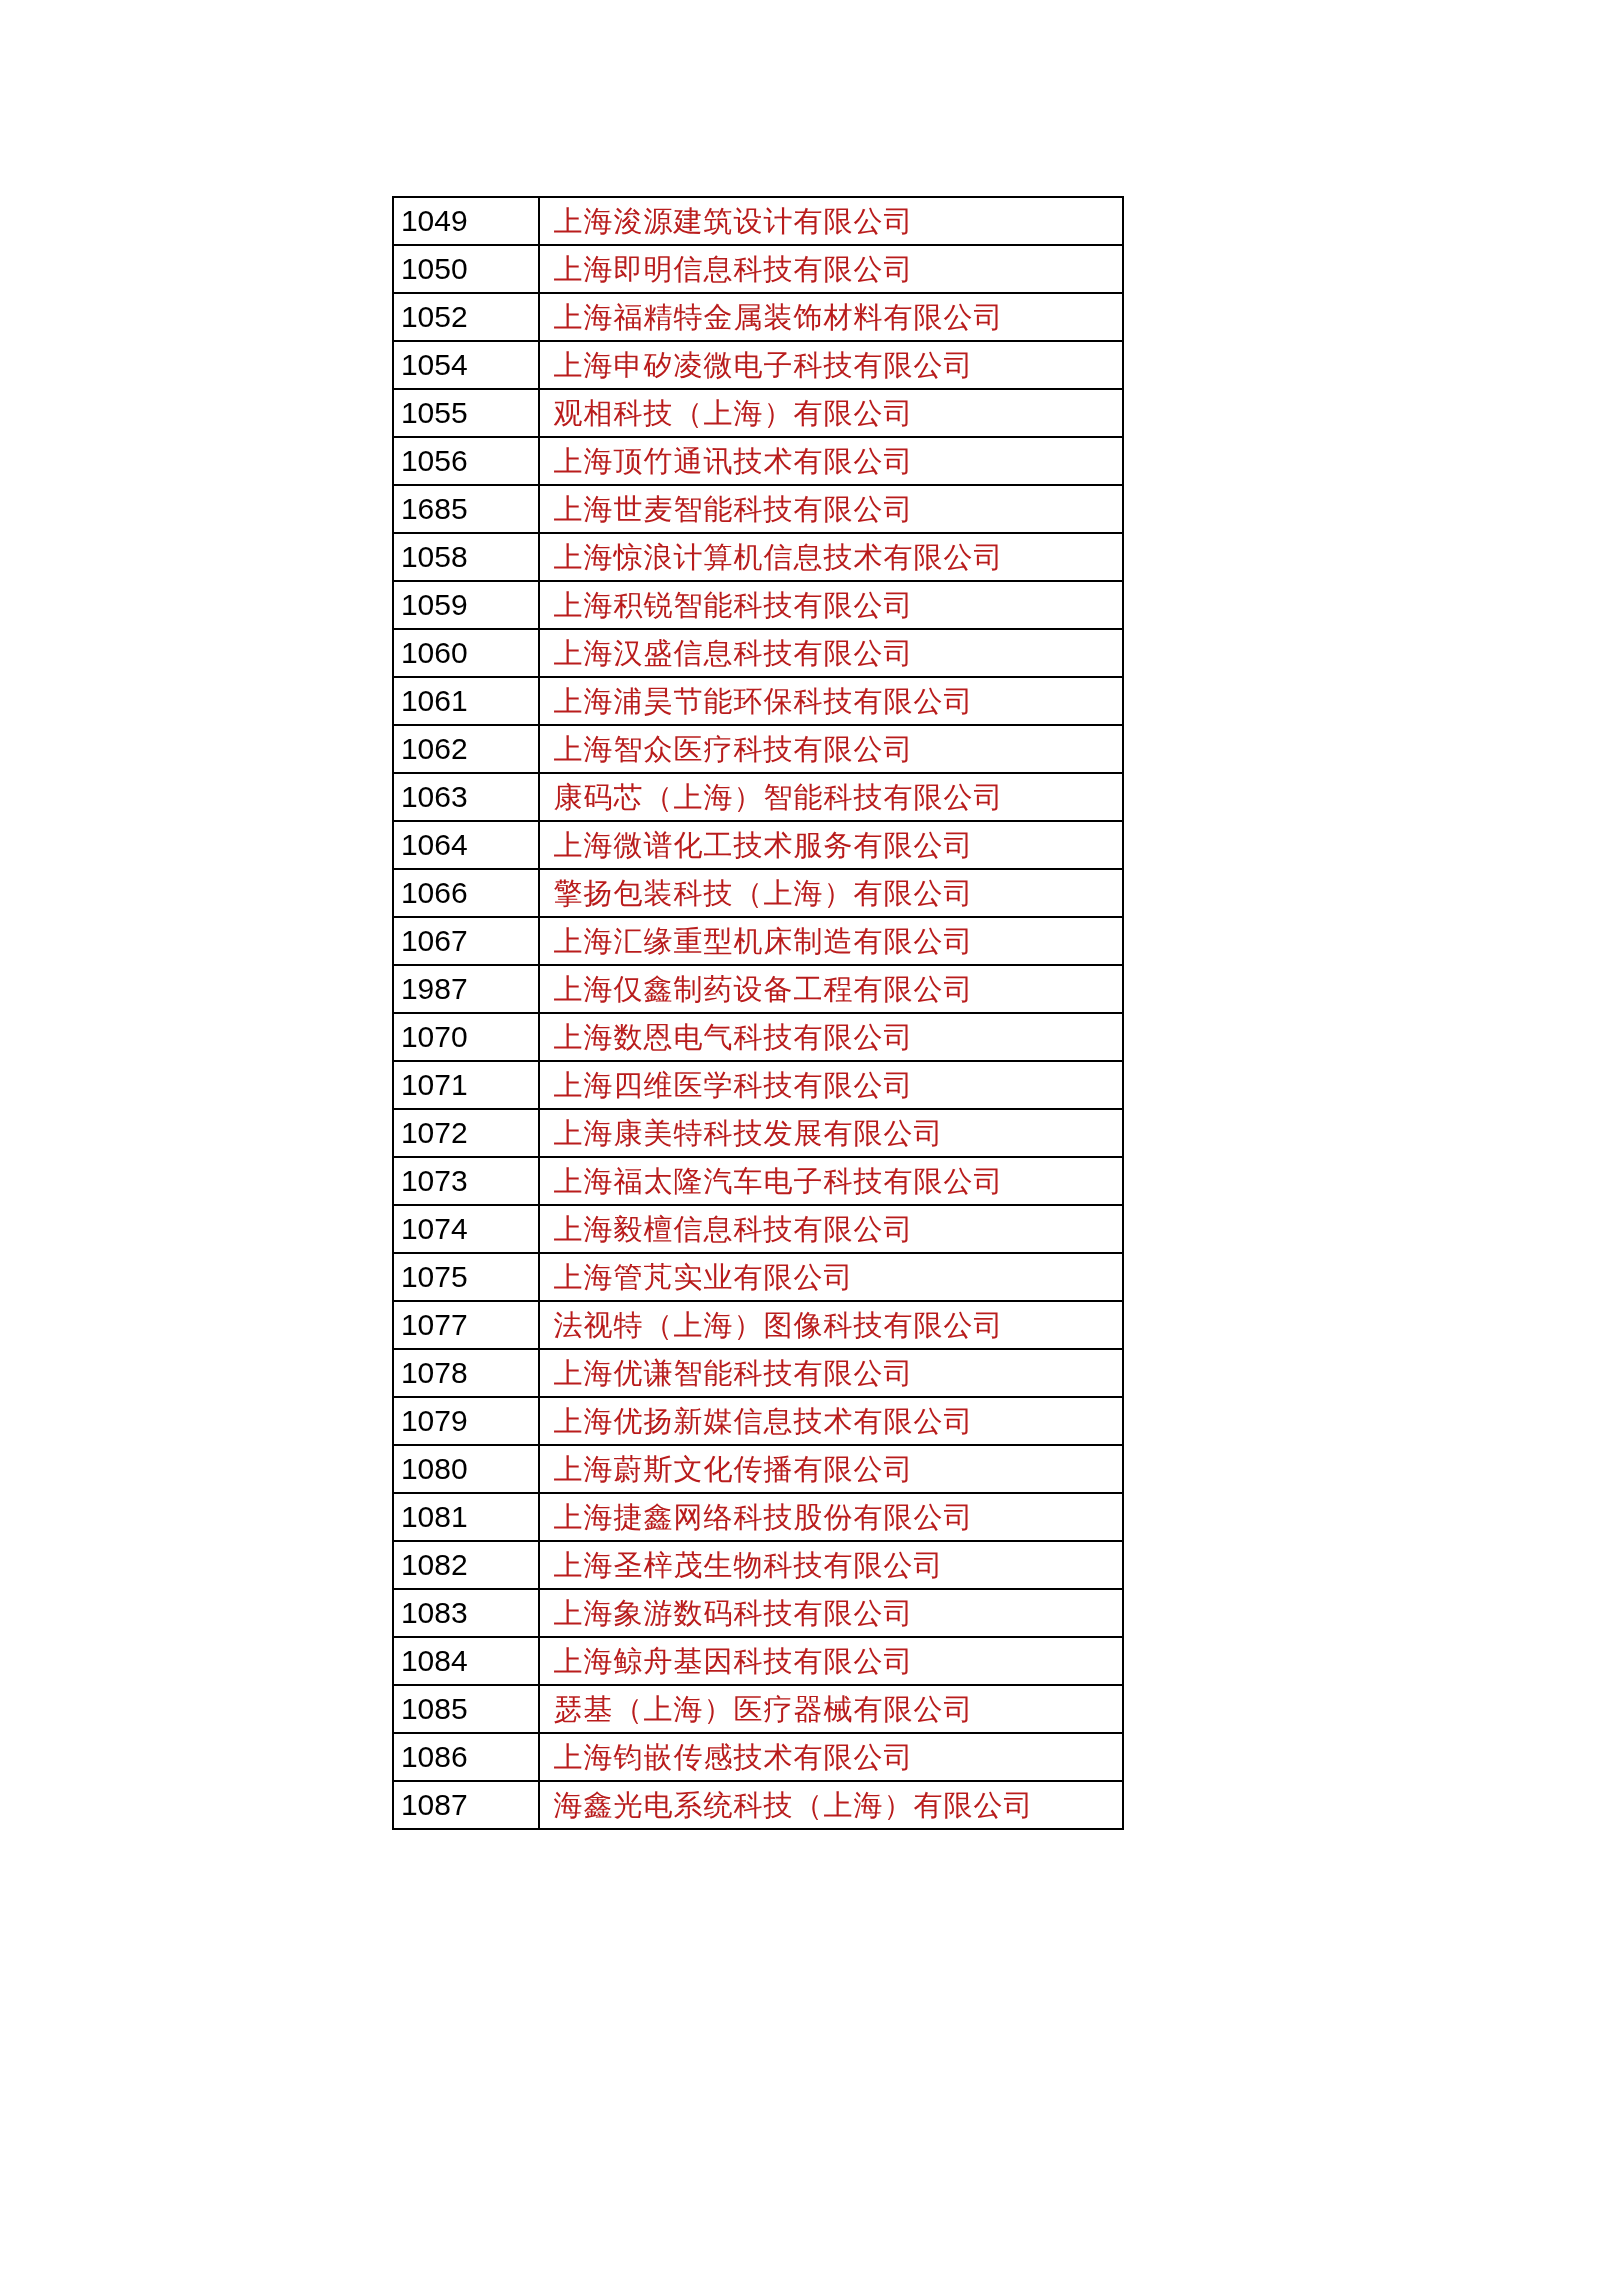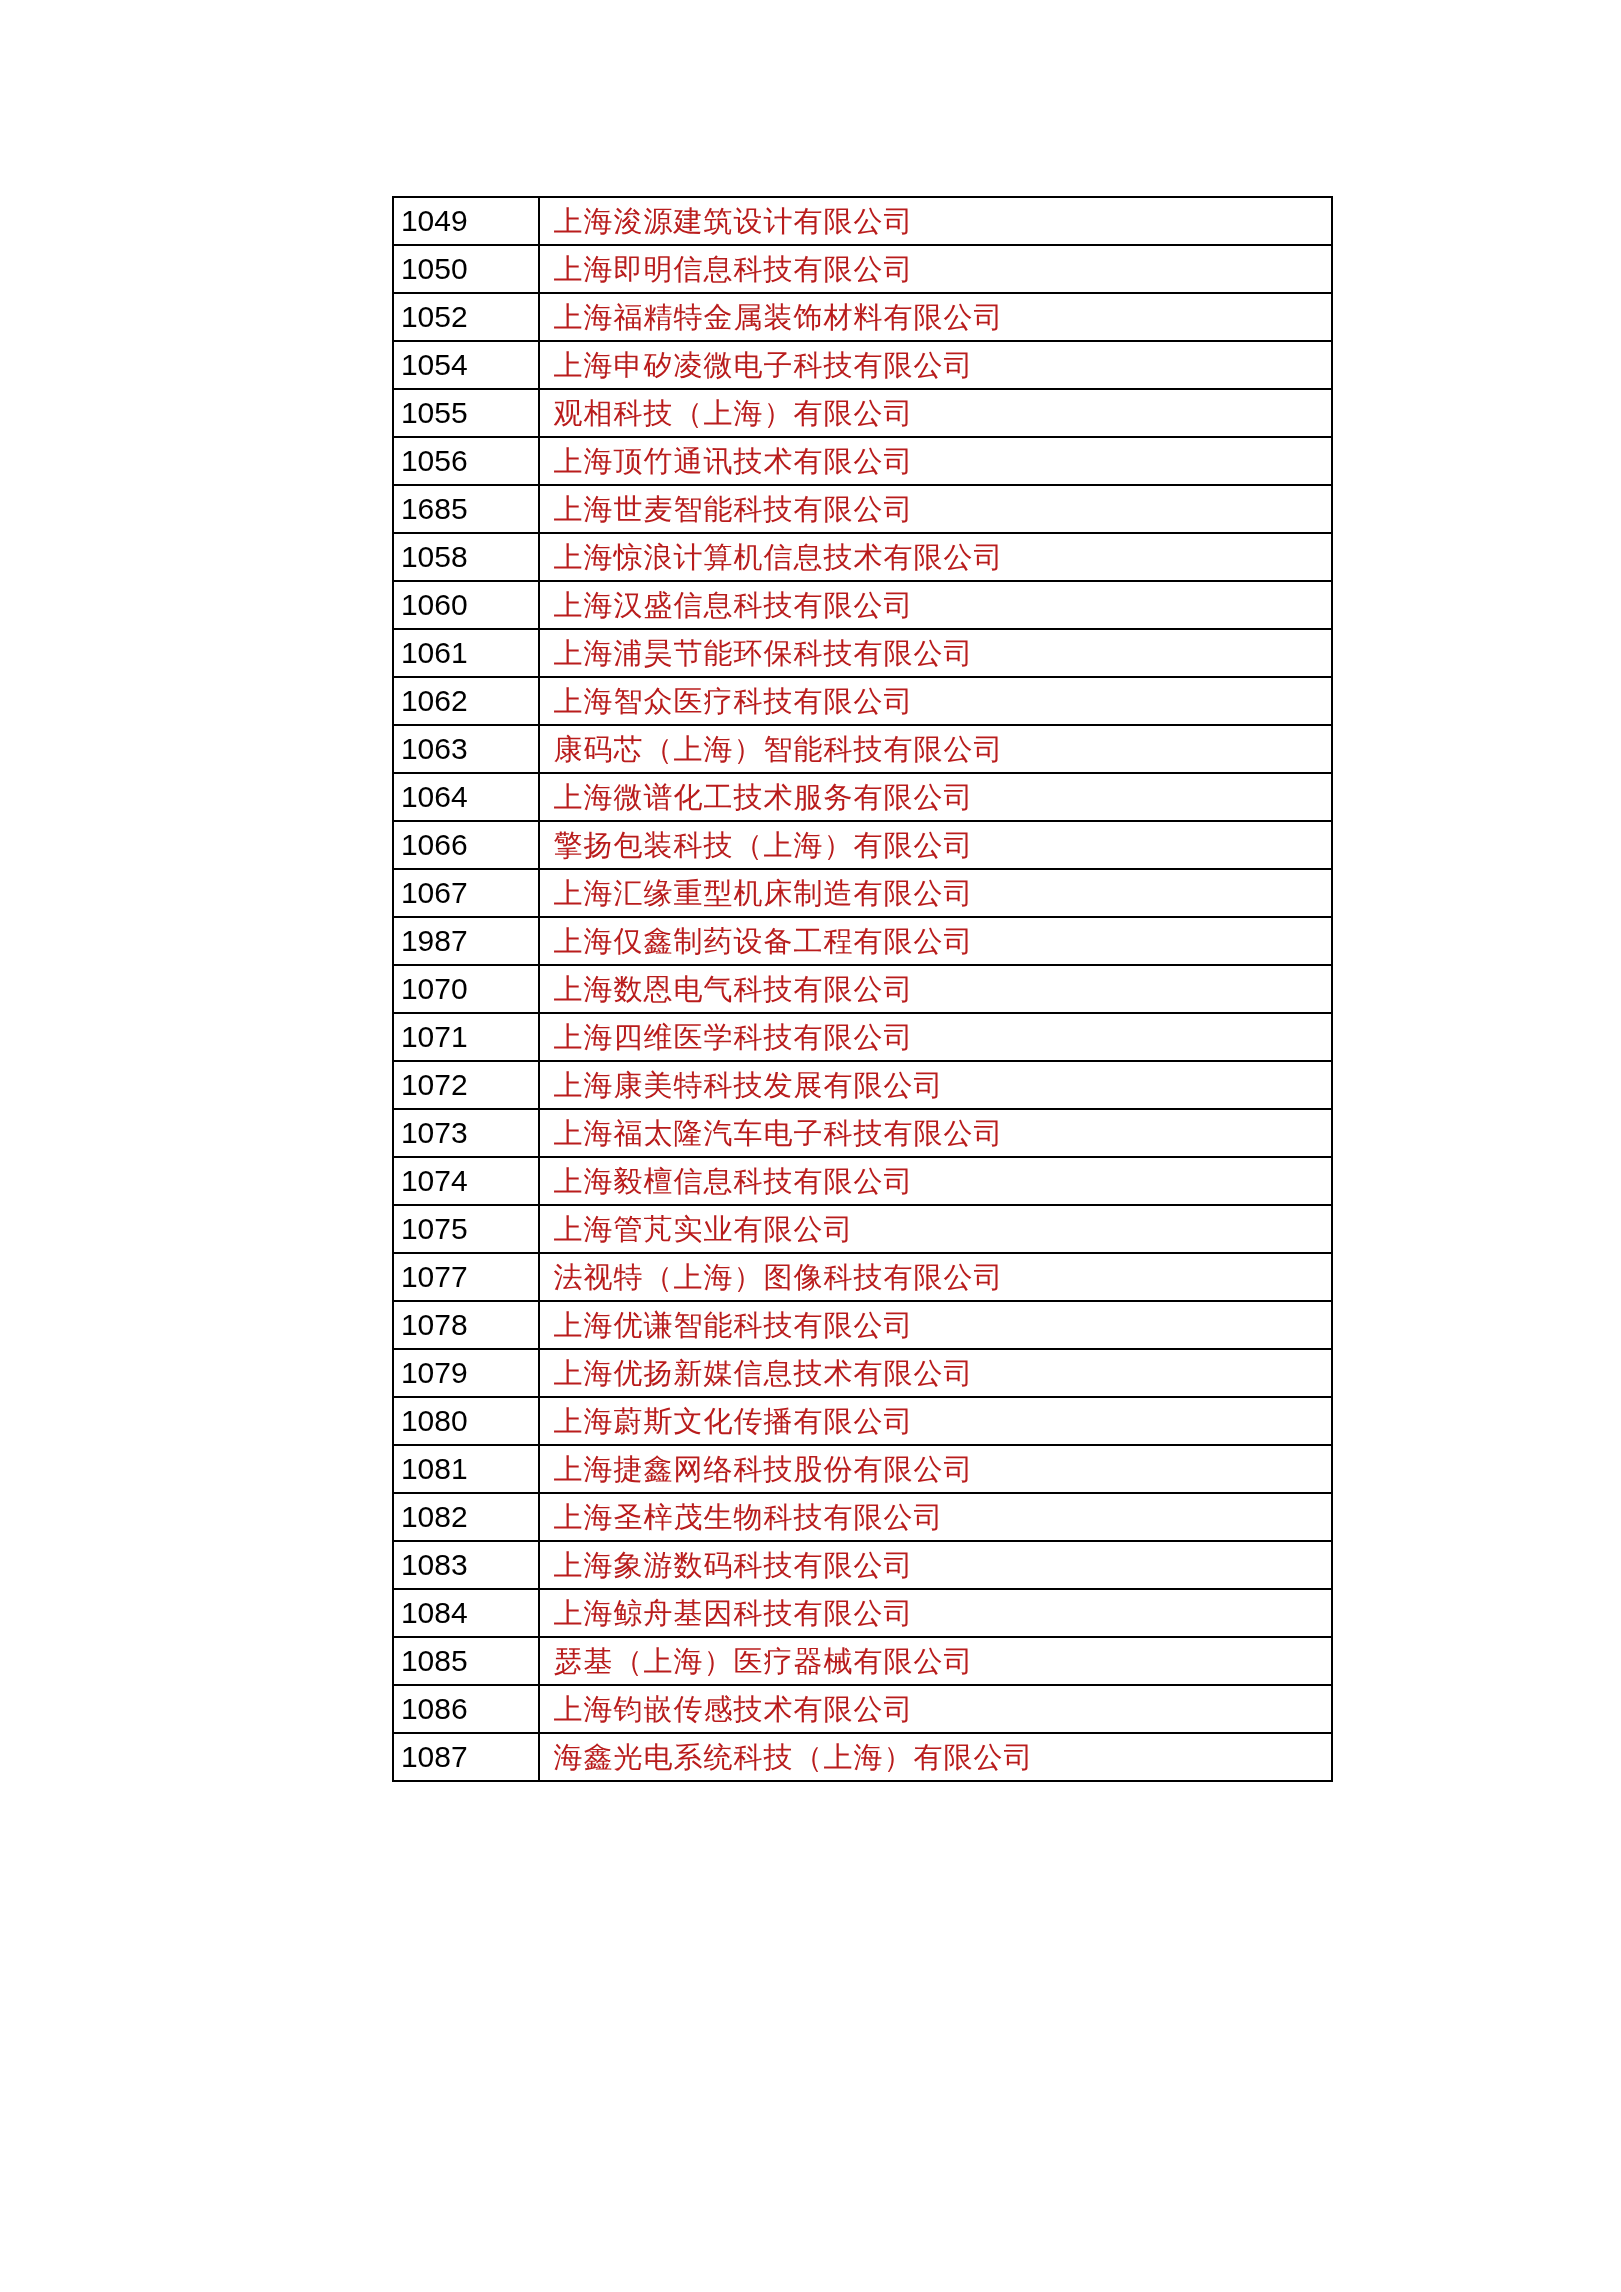--- a/index.html
+++ b/index.html
@@ -11,21 +11,21 @@
     position: relative;
     width: 1621px;
     height: 2293px;
     background: #ffffff;
     overflow: hidden;
   }
   .doc-table {
     position: absolute;
     left: 392px;
     top: 196px;
-    width: 941px;
+    width: 732px;
     border-collapse: collapse;
     table-layout: fixed;
   }
   .doc-table, .doc-table td {
     border: 2px solid #000000;
   }
   .doc-table {
     border-width: 2.9px;
   }
   .doc-table tr {
@@ -86,20 +86,24 @@
         </tr>
         <tr>
           <td class="num-cell">1685</td>
           <td class="name-cell">上海世麦智能科技有限公司</td>
         </tr>
         <tr>
           <td class="num-cell">1058</td>
           <td class="name-cell">上海惊浪计算机信息技术有限公司</td>
         </tr>
         <tr>
+          <td class="num-cell">1059</td>
+          <td class="name-cell">上海积锐智能科技有限公司</td>
+        </tr>
+        <tr>
           <td class="num-cell">1060</td>
           <td class="name-cell">上海汉盛信息科技有限公司</td>
         </tr>
         <tr>
           <td class="num-cell">1061</td>
           <td class="name-cell">上海浦昊节能环保科技有限公司</td>
         </tr>
         <tr>
           <td class="num-cell">1062</td>
           <td class="name-cell">上海智众医疗科技有限公司</td>

